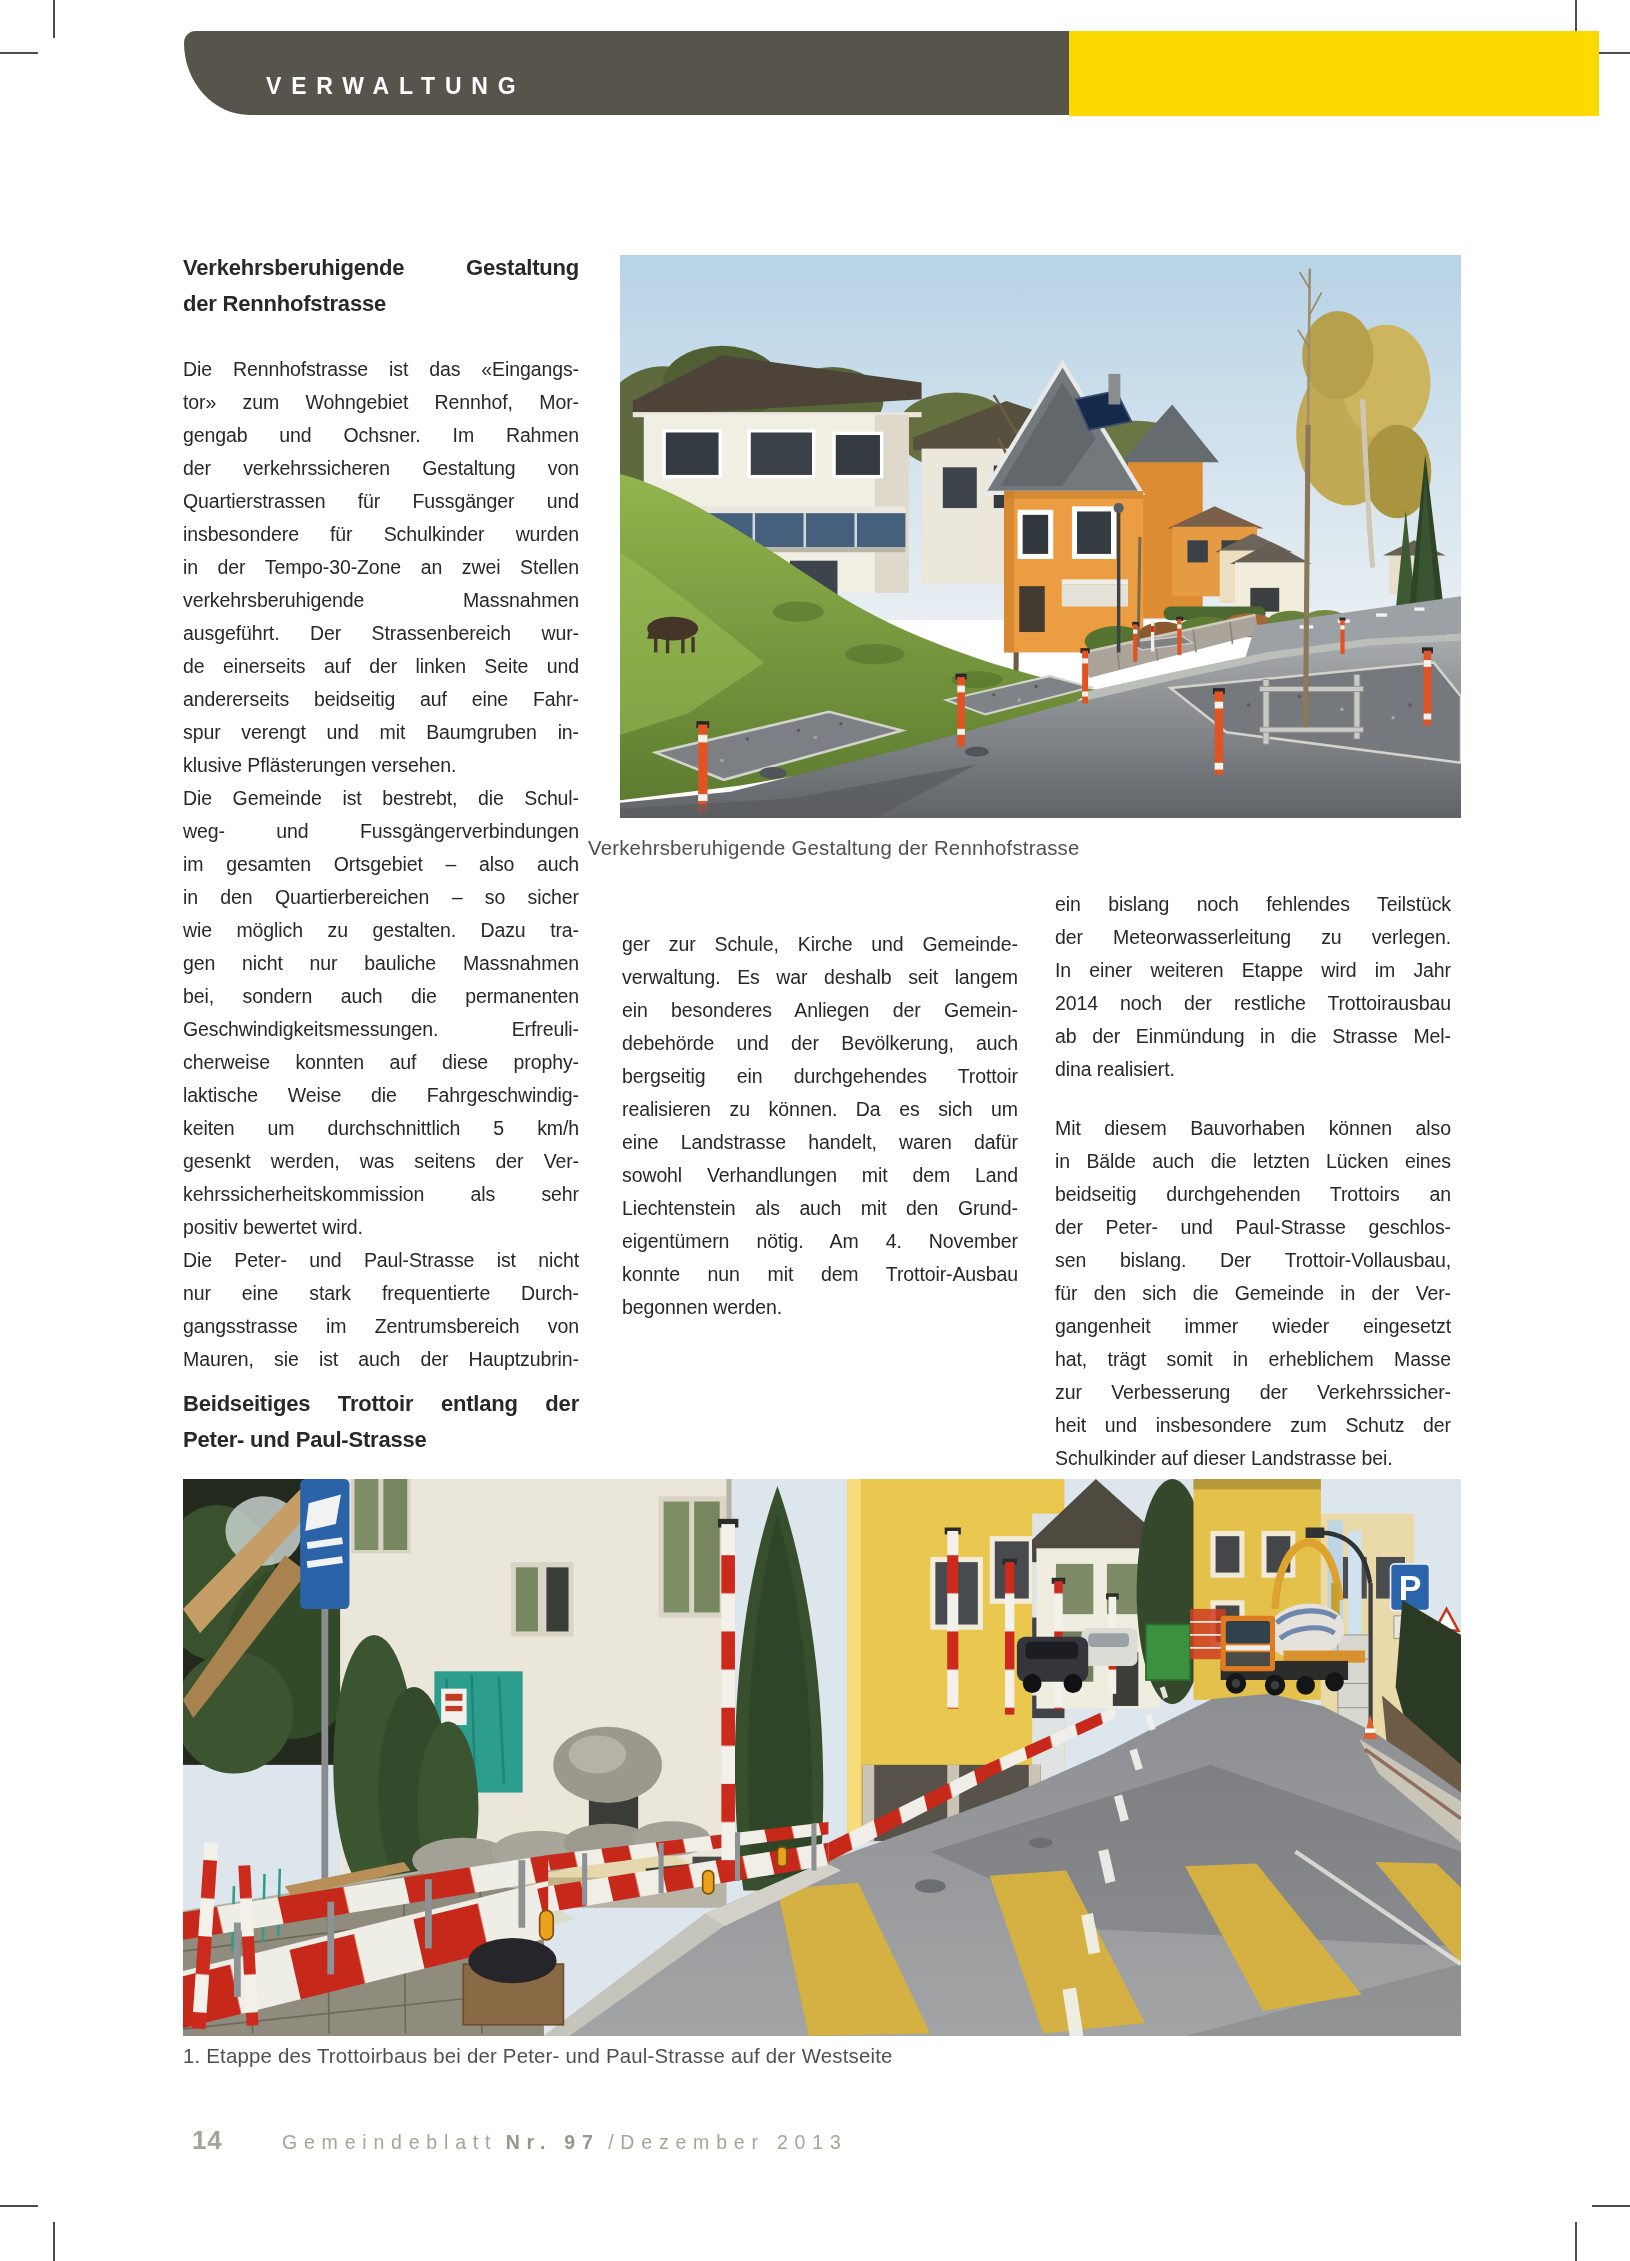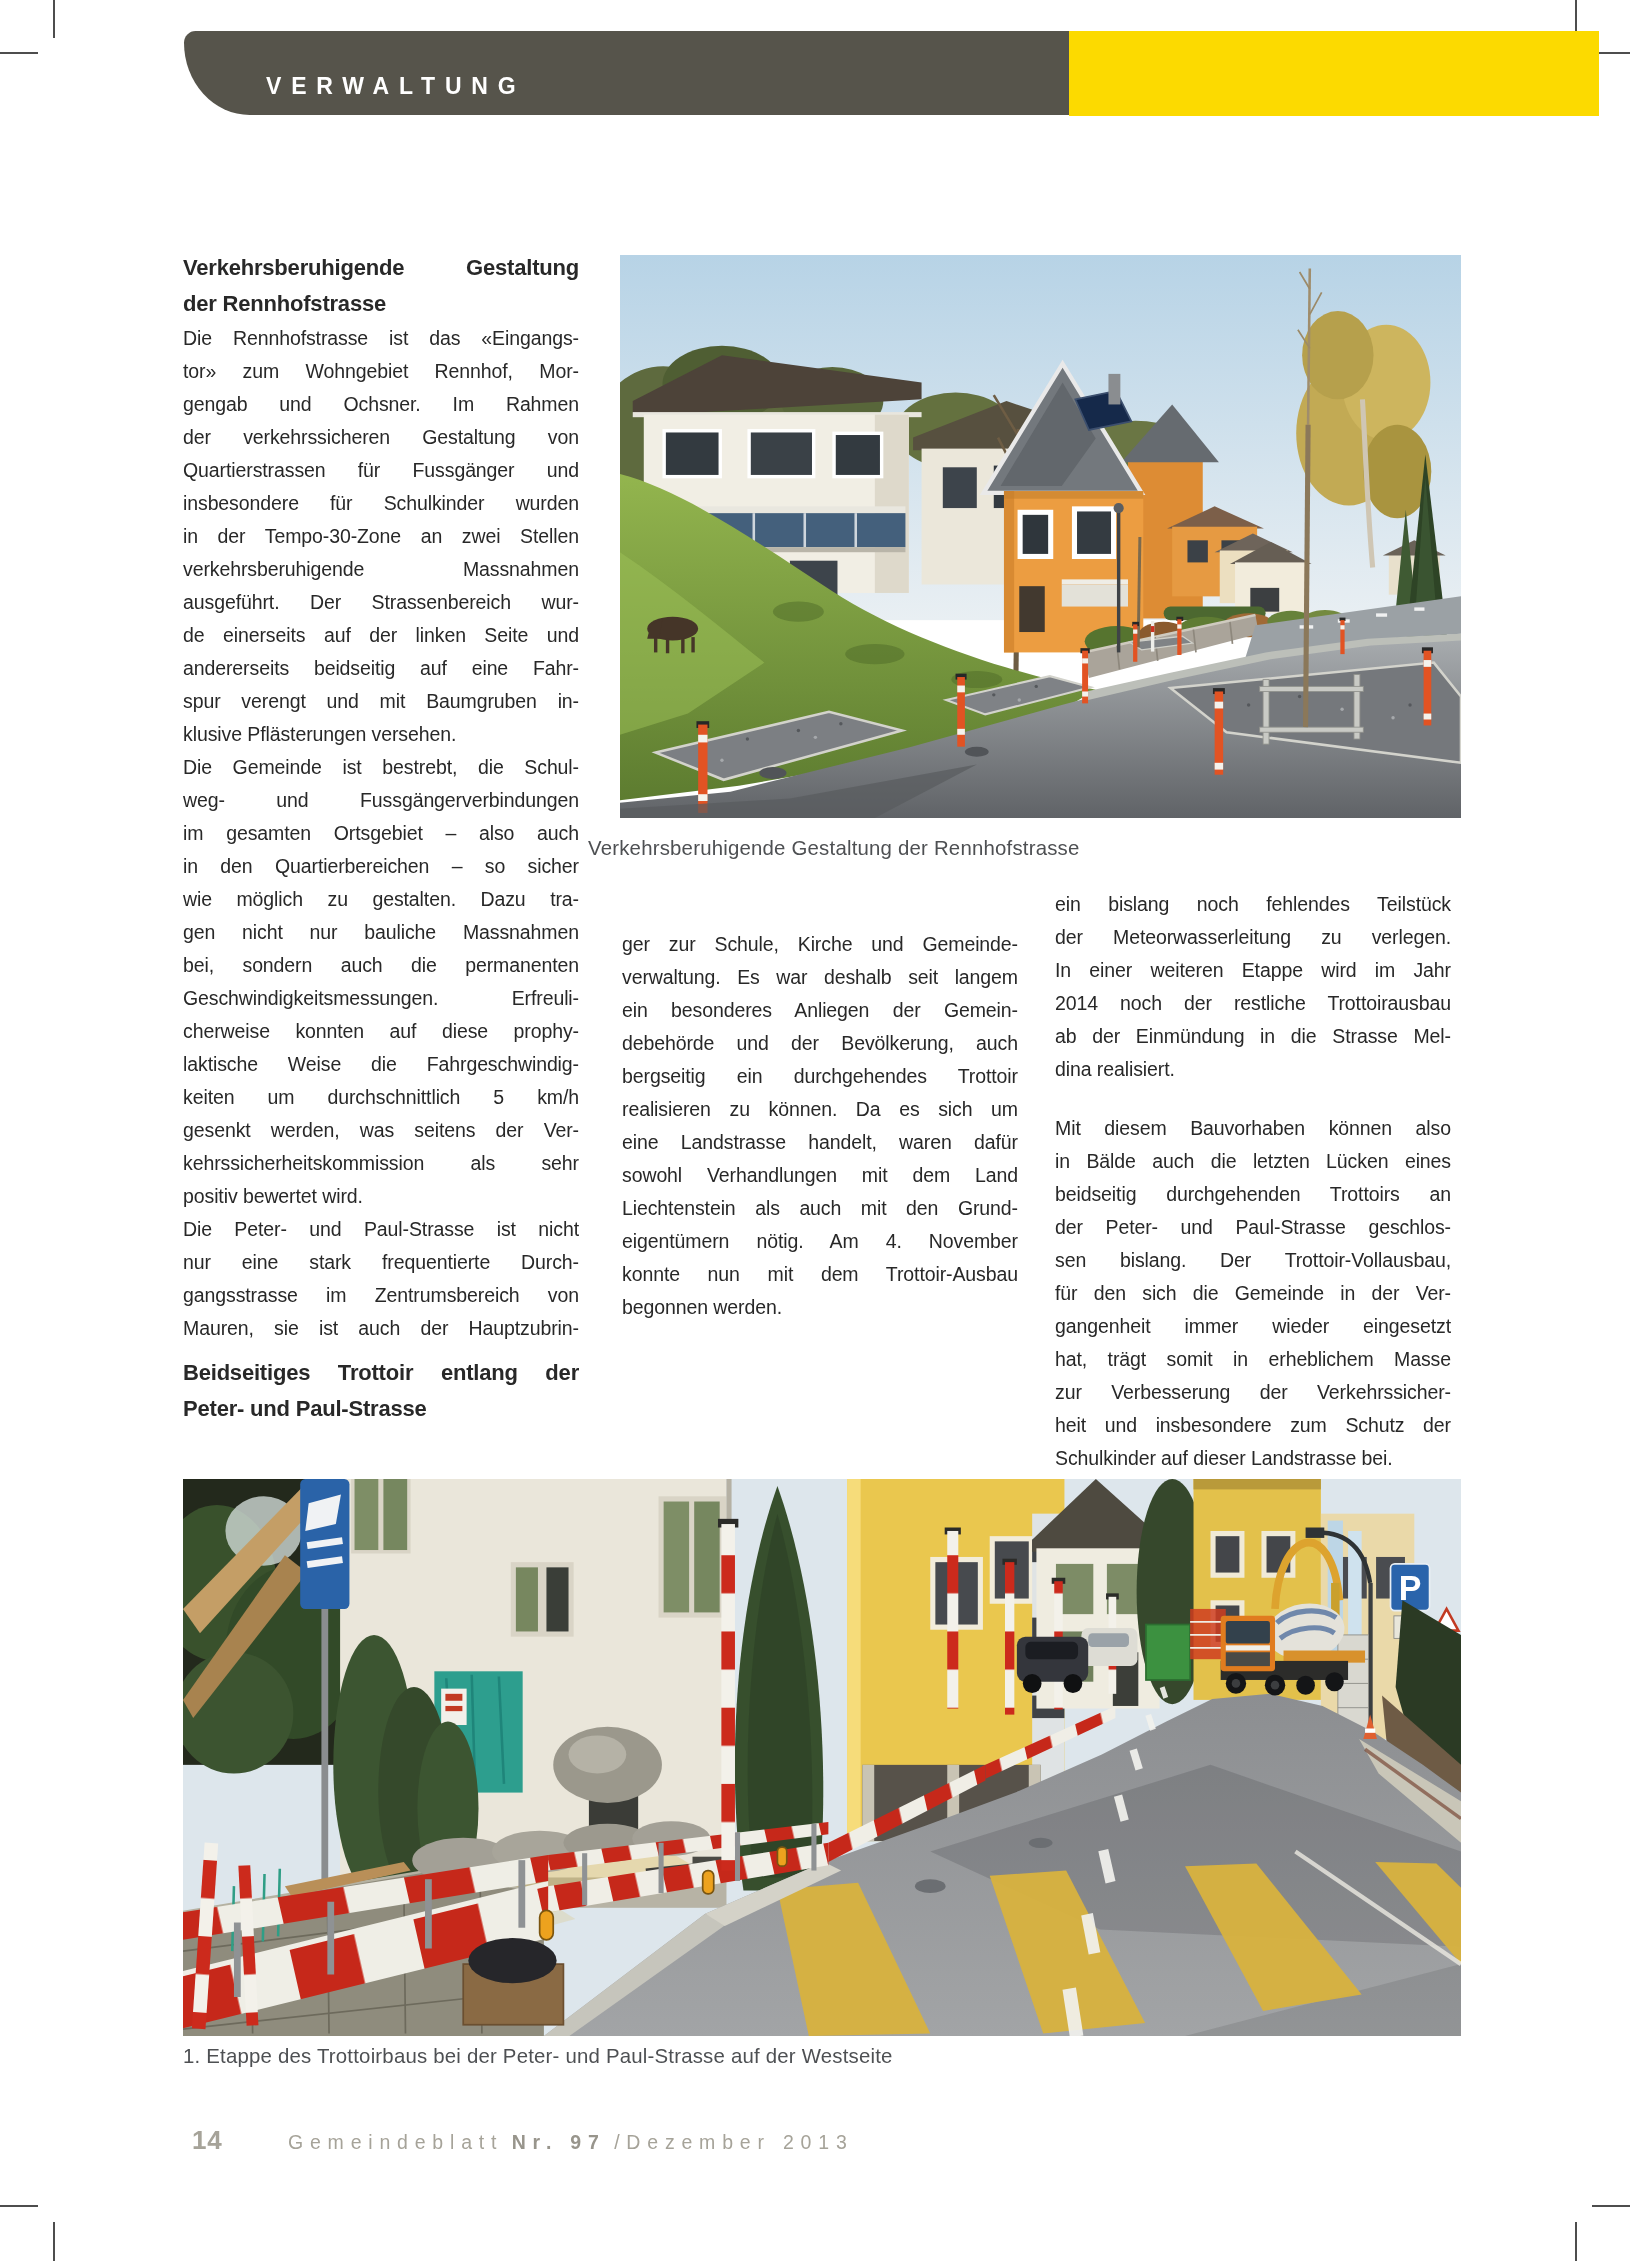--- a/index.html
+++ b/index.html
@@ -12,29 +12,29 @@
         background:var(--band,#56544b);border-radius:12px 0 0 68px / 12px 0 0 75px;}
   .band-label{position:absolute;left:82px;top:42px;color:#fff;font-size:23px;font-weight:700;
         letter-spacing:9.8px;}
   .accent{position:absolute;left:1069px;top:31px;width:530px;height:85px;background:var(--accent,#fcda00);}
   
   .col{position:absolute;width:396px;}
   .blk .ln{font-size:19.5px;line-height:33px;height:33px;text-align:justify;text-align-last:justify;
            letter-spacing:-0.1px;overflow:hidden;white-space:nowrap;}
   .blk .ln.last{text-align-last:left;}
   .blk.h1 .ln,.blk.h2 .ln{font-weight:700;font-size:22px;line-height:36px;height:36px;letter-spacing:-0.2px;}
-  .blk.h1{}
+  .blk.h1{margin-bottom:31px;}
   .blk.h2{margin-top:10.2px;margin-bottom:22px;}
   .blk.gap{height:26px;}
   
   .photo{position:absolute;display:block;}
   .caption{position:absolute;font-size:20.4px;color:#4e5053;letter-spacing:0.2px;}
   
   .pageno{position:absolute;left:192px;top:2125px;font-size:26px;color:#a6a399;letter-spacing:0.8px;font-weight:bold;}
-  .footline{position:absolute;left:288px;top:2131px;font-size:19.5px;color:#a6a399;letter-spacing:6.8px;}
+  .footline{position:absolute;left:282px;top:2131px;font-size:19.5px;color:#a6a399;letter-spacing:6.8px;}
   .footline .b{font-weight:700;color:#98958c;}
   .footline span{margin-right:8.5px;}
 </style>
 </head>
 <body>
 
 <div class="page">
 
   <div class="mark" style="left:53px;top:0;width:1.7px;height:38px"></div>
   <div class="mark" style="left:0;top:52px;width:38px;height:1.7px"></div>

